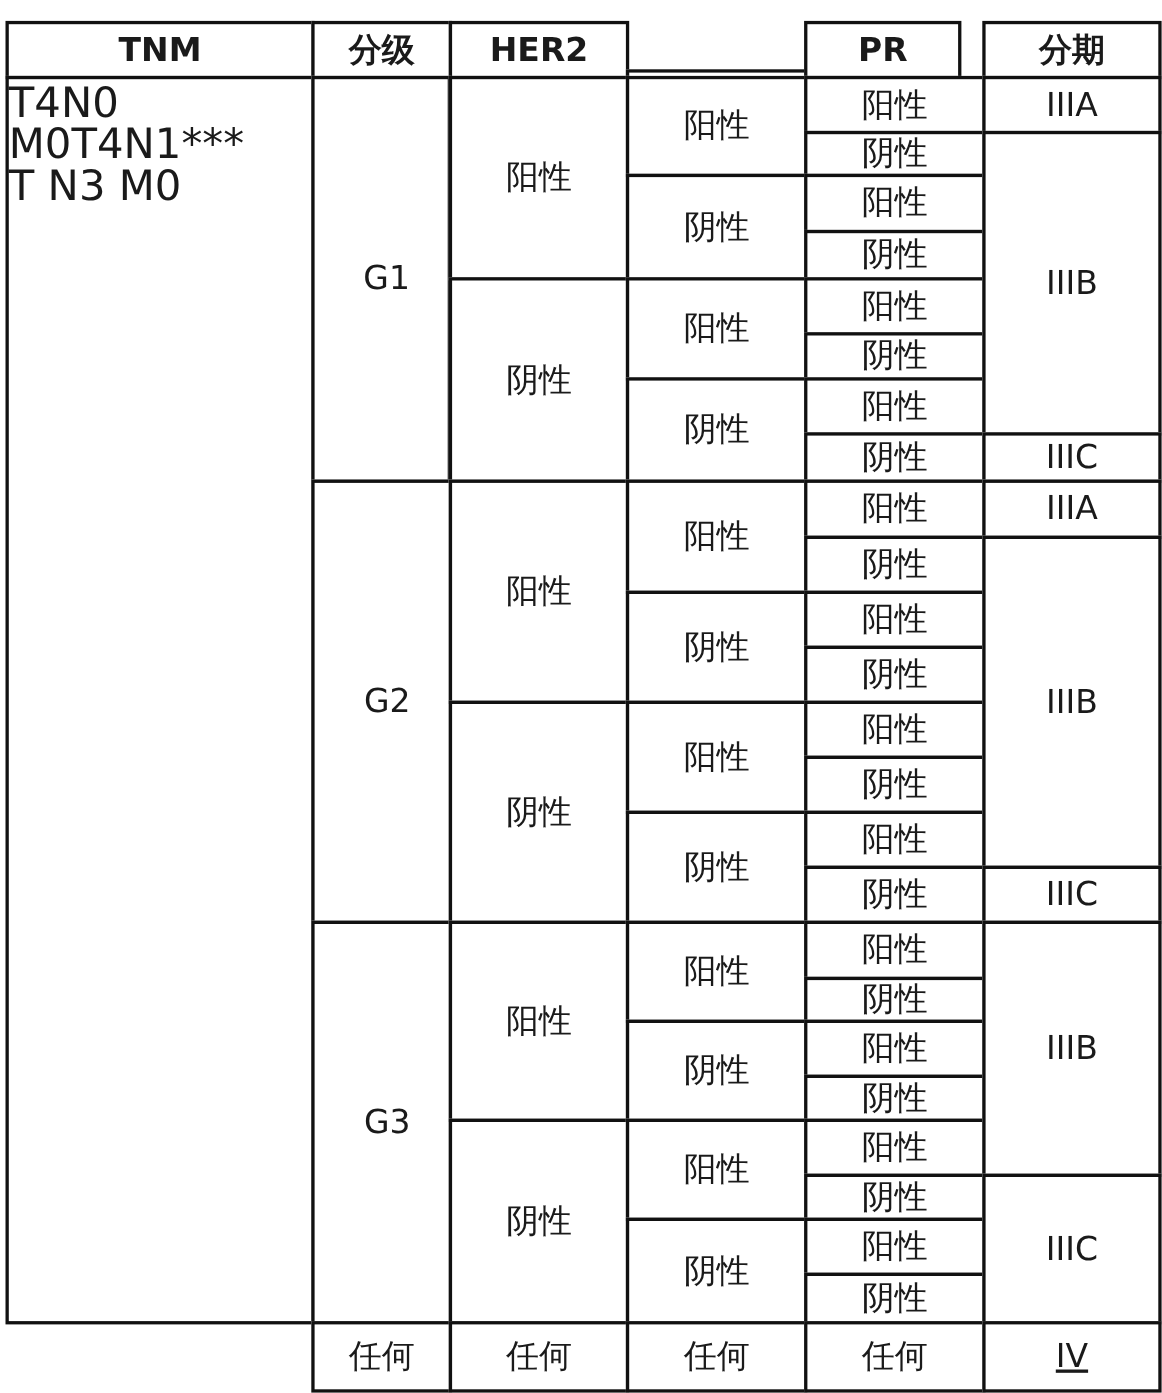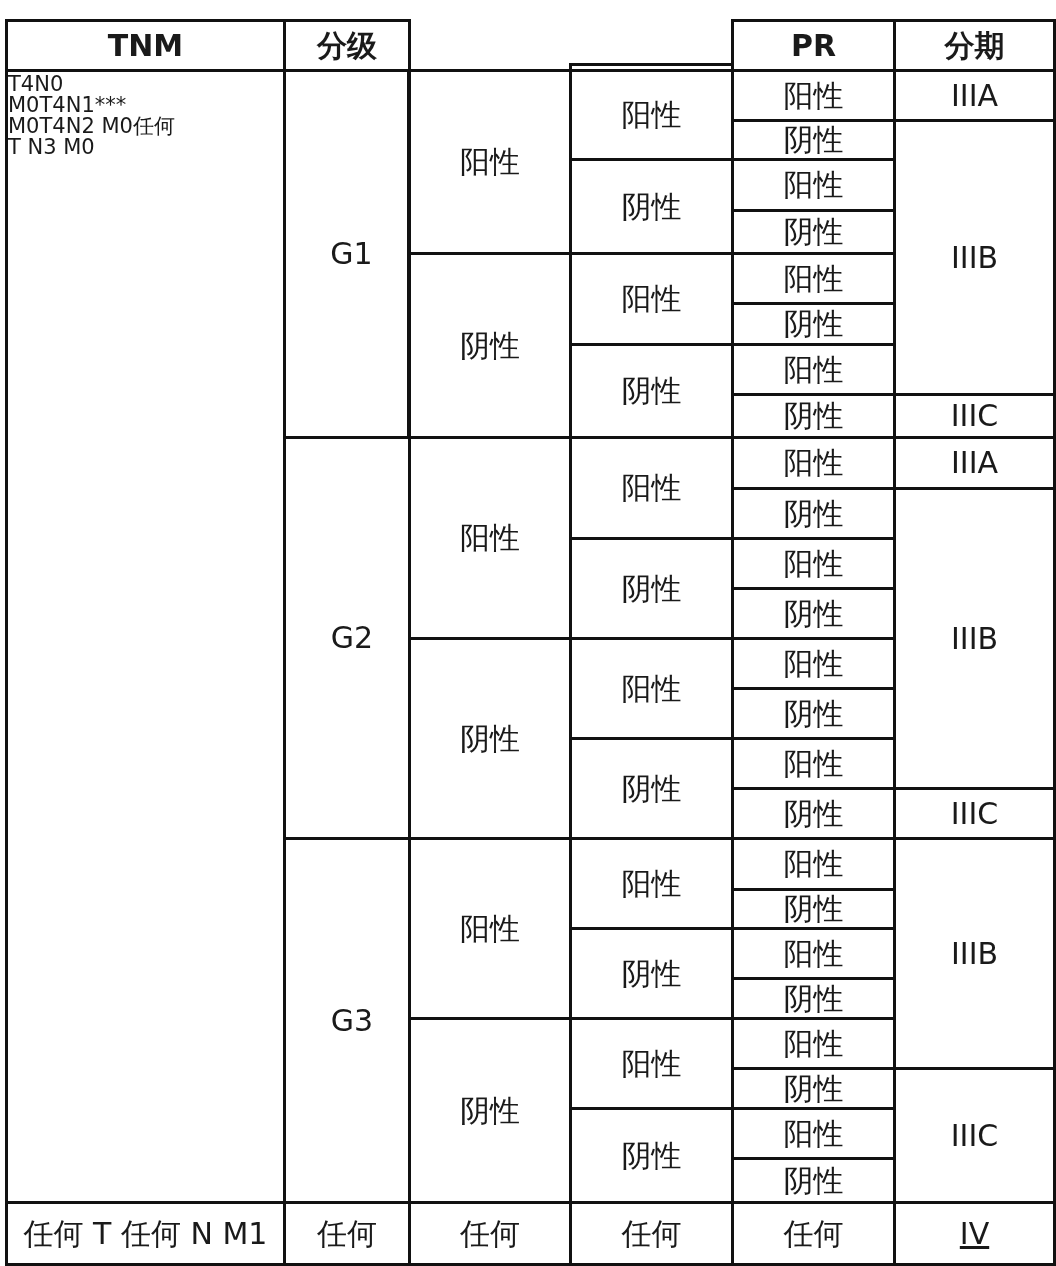--- a/index.html
+++ b/index.html
@@ -3,38 +3,38 @@
 <meta charset="utf-8">
 <style>
   html, body { margin: 0; padding: 0; background: #ffffff; }
   body { width: 1056px; height: 1266px; position: relative; overflow: hidden;
          font-family: "DejaVu Sans", "Liberation Sans", sans-serif; color: #1a1a1a; }
   #staging-table { position: absolute; left: 0; top: 0; width: 1056px; height: 1266px; }
   .cell { position: absolute; box-sizing: border-box; border: 3px solid #111;
           display: flex; align-items: center; justify-content: center; text-align: center;
           font-size: 30px; line-height: 1.05; background: #fff; }
   .hdr { font-weight: bold; font-size: 30px; }
-  .tnm-text { font-size: 21px; line-height: 1.0; align-items: flex-start; padding-top: 2px; }
+  .tnm-text { font-size: 38px; line-height: 1.0; align-items: flex-start; padding-top: 2px; }
   .grade { justify-content: center; padding-left: 10px; }
   .pr { font-size: 30px; line-height: 1; overflow: hidden; }
   .stage { font-size: 30px; }
 </style>
 </head>
 <body>
 
 <div id="staging-table">
     <div class="cell hdr" style="left: 5px; top: 19px; width: 281px; height: 53px;">TNM</div>
     <div class="cell hdr" style="left: 283px; top: 19px; width: 128px; height: 53px;">分级</div>
+    <div class="cell hdr" style="left: 408px; top: 19px; width: 164px; height: 53px;">HER2</div>
     <div class="cell hdr" style="left: 569px; top: 19px; width: 165px; height: 53px; margin-top: 44px;">ER</div>
-    <div class="cell hdr" style="left: 731px; top: 19px; width: 165px; height: 53px;">PR</div>
+    <div class="cell hdr" style="left: 731px; top: 19px; width: 143px; height: 53px;">PR</div>
     <div class="cell hdr" style="left: 893px; top: 19px; width: 163px; height: 53px;">分期</div>
     <div class="cell tnm-text" style="left: 5px; top: 69px; width: 281px; height: 1135px; flex-direction: column; justify-content: flex-start;">
       <span>T4N0</span>
       <span>M0T4N1***</span>
-      <span>M0T4N2 M0任何</span>
       <span>T N3 M0</span>
     </div>
     <div class="cell grade" style="left: 283px; top: 69px; width: 127px; height: 370px;">G1</div>
     <div class="cell grade" style="left: 283px; top: 436px; width: 128px; height: 404px;">G2</div>
     <div class="cell grade" style="left: 283px; top: 837px; width: 128px; height: 367px;">G3</div>
     <div class="cell " style="left: 408px; top: 69px; width: 164px; height: 186px;">阳性</div>
     <div class="cell " style="left: 408px; top: 252px; width: 164px; height: 187px;">阴性</div>
     <div class="cell " style="left: 408px; top: 436px; width: 164px; height: 204px;">阳性</div>
     <div class="cell " style="left: 408px; top: 637px; width: 164px; height: 203px;">阴性</div>
     <div class="cell " style="left: 408px; top: 837px; width: 164px; height: 183px;">阳性</div>
@@ -76,19 +76,18 @@
     <div class="cell pr" style="left: 731px; top: 1107px; width: 165px; height: 53px;">阳性</div>
     <div class="cell pr" style="left: 731px; top: 1157px; width: 165px; height: 47px;">阴性</div>
     <div class="cell stage" style="left: 893px; top: 69px; width: 163px; height: 53px;">IIIA</div>
     <div class="cell stage" style="left: 893px; top: 119px; width: 163px; height: 277px;">IIIB</div>
     <div class="cell stage" style="left: 893px; top: 393px; width: 163px; height: 46px;">IIIC</div>
     <div class="cell stage" style="left: 893px; top: 436px; width: 163px; height: 54px;">IIIA</div>
     <div class="cell stage" style="left: 893px; top: 487px; width: 163px; height: 303px;">IIIB</div>
     <div class="cell stage" style="left: 893px; top: 787px; width: 163px; height: 53px;">IIIC</div>
     <div class="cell stage" style="left: 893px; top: 837px; width: 163px; height: 233px;">IIIB</div>
     <div class="cell stage" style="left: 893px; top: 1067px; width: 163px; height: 137px;">IIIC</div>
-    <div class="cell " style="left: 5px; top: 1201px; width: 281px; height: 65px; white-space: nowrap;">任何 T 任何 N M1</div>
     <div class="cell " style="left: 283px; top: 1201px; width: 128px; height: 65px;">任何</div>
     <div class="cell " style="left: 408px; top: 1201px; width: 164px; height: 65px;">任何</div>
     <div class="cell " style="left: 569px; top: 1201px; width: 165px; height: 65px;">任何</div>
     <div class="cell " style="left: 731px; top: 1201px; width: 165px; height: 65px;">任何</div>
     <div class="cell " style="left: 893px; top: 1201px; width: 163px; height: 65px; text-decoration: underline;">IV</div>
   </div>
 
 </body></html>

